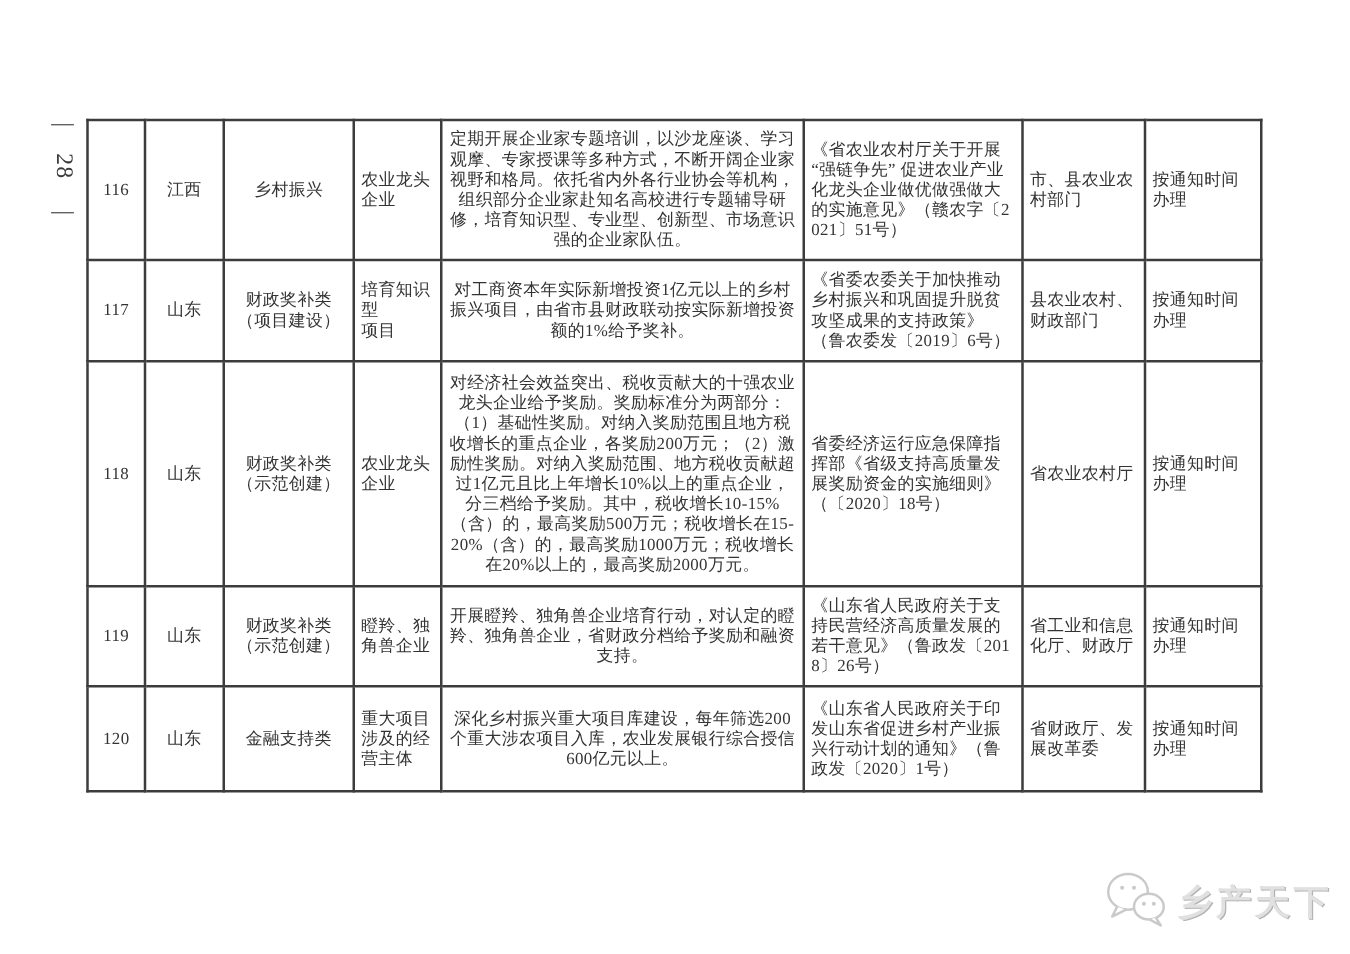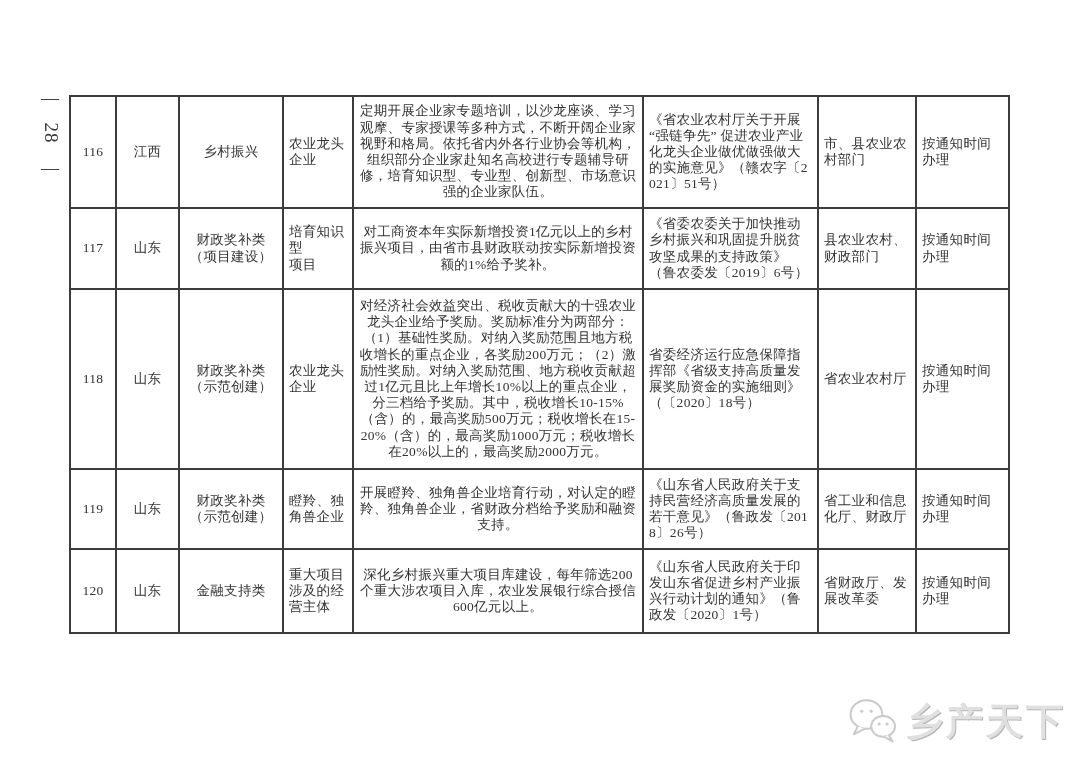--- a/index.html
+++ b/index.html
@@ -36,21 +36,21 @@
   .col-department { text-align:left;margin-top:13px; }
   .col-handling { text-align:left; vertical-align:middle;border-radius:18px; }
 
   
   .watermark {
     position:absolute; right:14px; bottom:16px;
     display:flex; align-items:center; gap:8px;
   }
   .wm-text {
     font-family:"Liberation Sans","DejaVu Sans",sans-serif;
-    font-size:37px; font-weight:bold; letter-spacing:3px;
+    font-size:28px; font-weight:bold; letter-spacing:3px;
     color:#e0e0e0; text-shadow:1px 1px 0 #b3b3b3;
   }
 </style>
 </head>
 <body>
 
 <div class="pagenum">
   <span class="pn-dash">—</span>
   <span class="pn-num">28</span>
   <span class="pn-dash">—</span>

